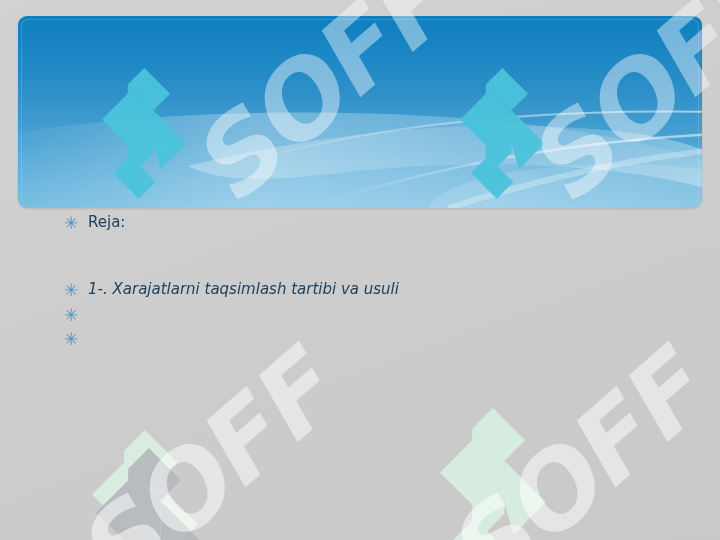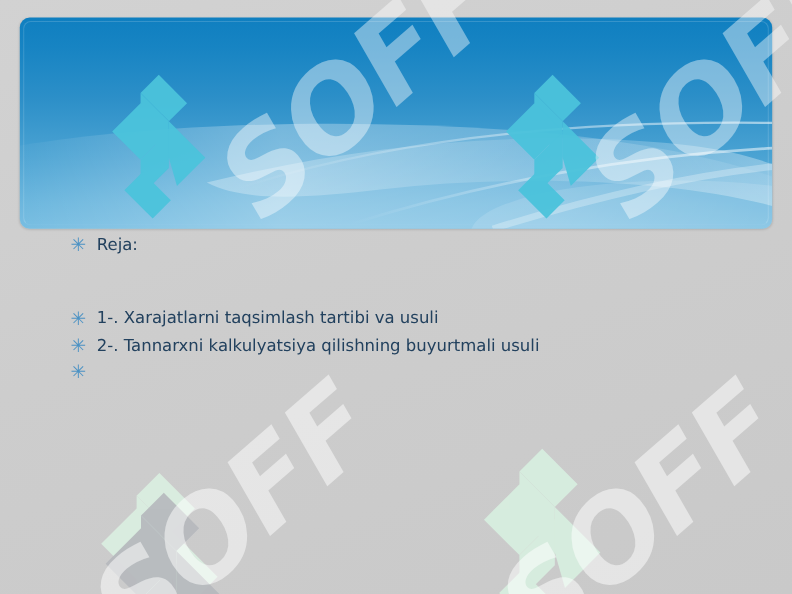--- a/index.html
+++ b/index.html
@@ -99,21 +99,21 @@
     font-weight: normal;
     user-select: none;
   }
   .bullet-text {
     flex: 1 1 auto;
     font-size: 15px;
     line-height: 1.34;
     color: #22415e;
     letter-spacing: 0px;
   }
-  .bullet-text.italic { }
+  .bullet-text.italic { font-style: italic; }
   #row-title { margin-bottom: 0px; }
   #spacer-gap { height: 44px; }
   .list-row { margin-bottom: 2px; }
 </style>
 </head>
 <body>
 
 <div id="slide">
 
   <div id="banner">
@@ -224,21 +224,20 @@
 
     <div id="spacer-gap"></div>
 
     <div class="bullet-row list-row">
       <span class="bullet-mark">✳</span>
       <span class="bullet-text italic">1-. Xarajatlarni taqsimlash tartibi va usuli</span>
     </div>
 
     <div class="bullet-row list-row">
       <span class="bullet-mark">✳</span>
-      <span class="bullet-text italic" style="max-width:452px;">2-. Tannarxni kalkulyatsiya qilishning buyurtmali usuli</span>
     </div>
 
     <div class="bullet-row list-row">
       <span class="bullet-mark">✳</span>
     </div>
 
   </div>
 </div>
 
 </body></html>

